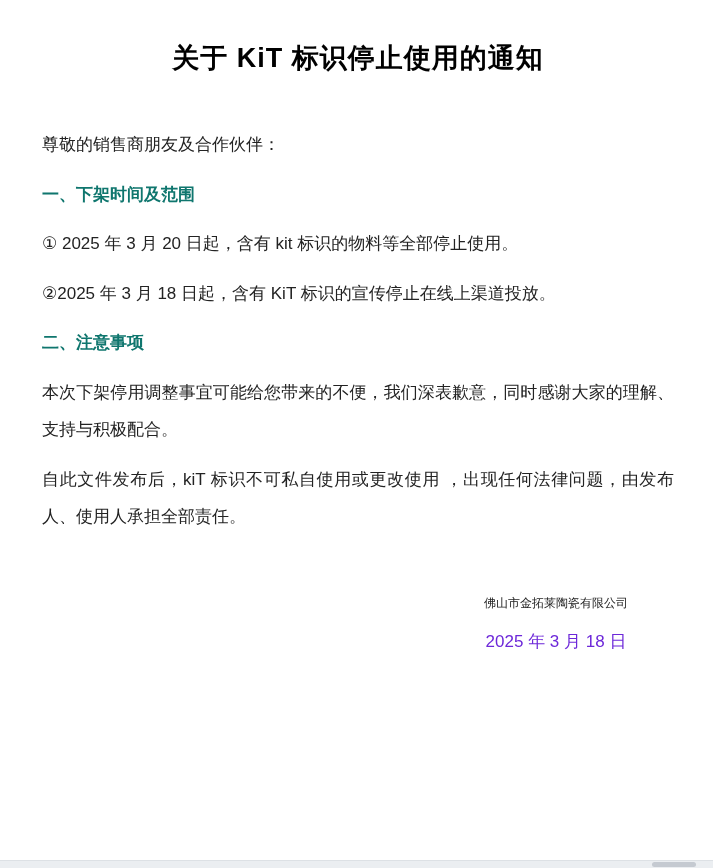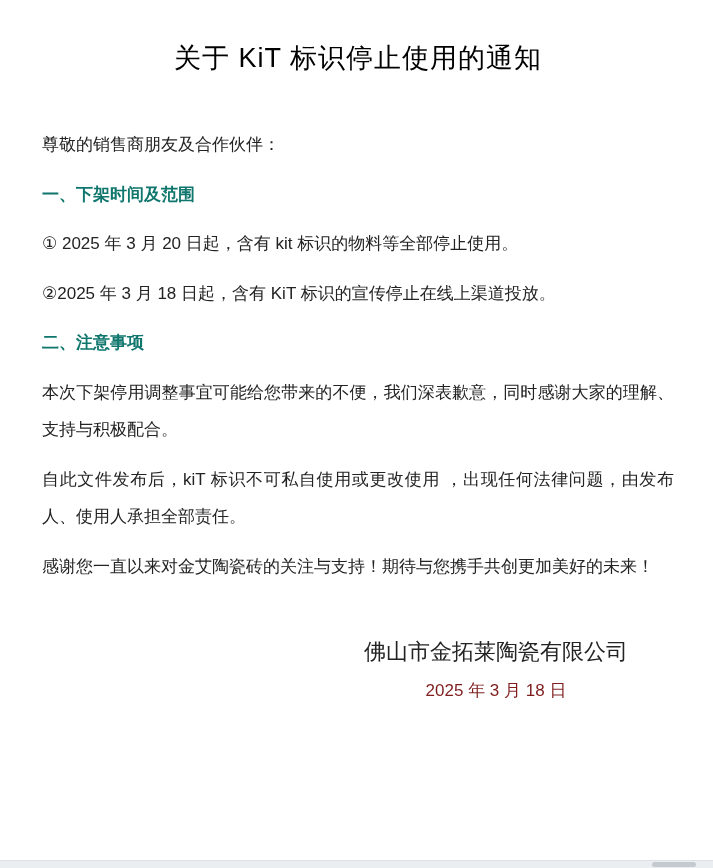--- a/index.html
+++ b/index.html
@@ -23,21 +23,21 @@
     box-sizing: border-box;
     width: 713px;
     height: 860px;
     padding: 42px 27px 0 30px;
     background: #ffffff;
   }
   .doc-title {
     margin: 0 0 52px 0;
     text-align: center;
     font-size: 27px;
-    font-weight: normal;
+    font-weight: bold;
     color: #000000;
     letter-spacing: 1px;
     line-height: 32px;
   }
   .body-text, .section-heading {
     margin: 12px;
     font-size: 17px;
     line-height: 37.5px;
     text-align: justify;
     color: #232323;
@@ -54,29 +54,29 @@
     display: flex;
     justify-content: flex-end;
   }
   .sig-block {
     display: flex;
     flex-direction: column;
     align-items: center;
     margin-right: 58px;
   }
   .sig-company {
-    font-size: 22px;
+    font-size: 12px;
     line-height: 22px;
     color: #232323;
   }
   .sig-date {
     margin-top: 17px;
     font-size: 17px;
     line-height: 22px;
-    color: #7f1d1d;
+    color: #6d28d9;
   }
   .h-scrollbar {
     position: absolute;
     left: 0;
     bottom: 0;
     width: 713px;
     height: 8px;
     background: #ebeef1;
     border-top: 1px solid #dde1e5;
     box-sizing: border-box;
@@ -109,21 +109,20 @@
 
   <p class="body-text">②2025 年 3 月 18 日起，含有 KiT 标识的宣传停止在线上渠道投放。</p>
 
   <p class="section-heading">二、注意事项</p>
 
   <p class="body-text">本次下架停用调整事宜可能给您带来的不便，我们深表歉意，同时感谢大家的理解、支持与积极配合。</p>
 
   <p class="body-text">自此文件发布后，kiT 标识不可私自使用或更改使用 ，出现任何法律问题，由发布人、使用人承担全部责任。</p>
 
 
-  <p class="body-text">感谢您一直以来对金艾陶瓷砖的关注与支持！期待与您携手共创更加美好的未来！</p>
 
   <div class="signature">
     <div class="sig-block">
       <div class="sig-company">佛山市金拓莱陶瓷有限公司</div>
       <div class="sig-date">2025 年 3 月 18 日</div>
     </div>
   </div>
 
 </div>
 

